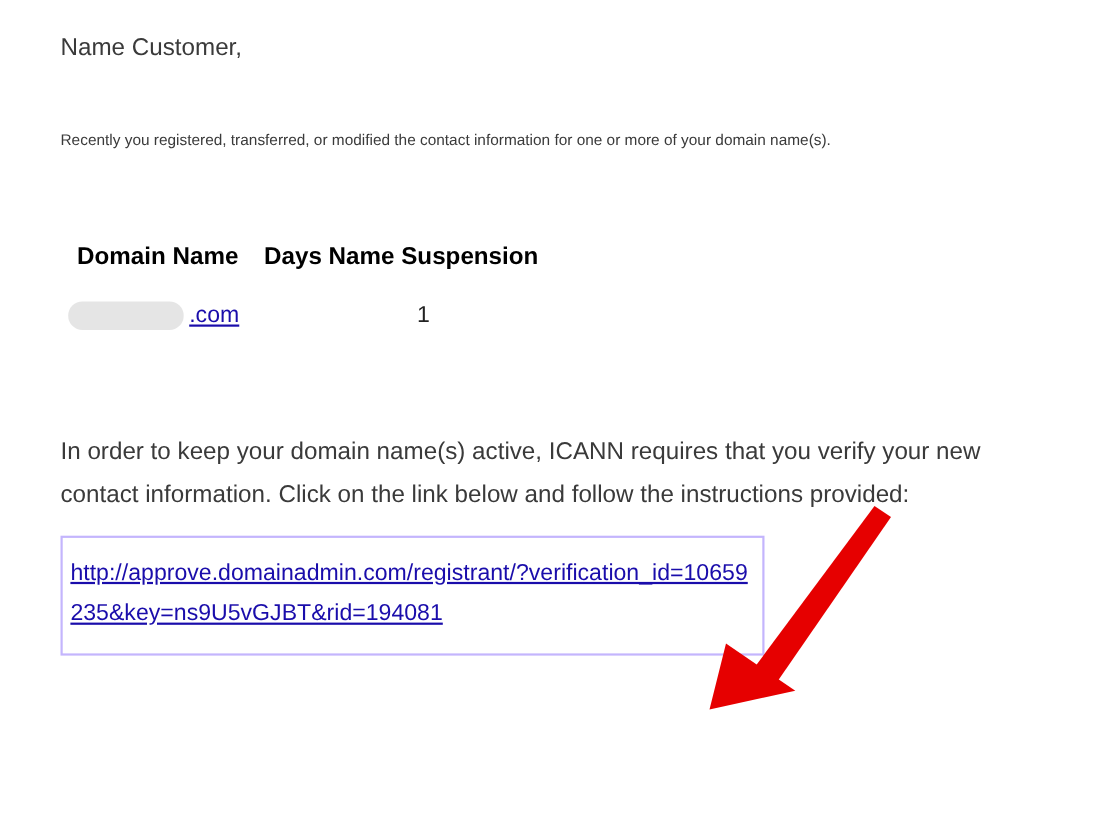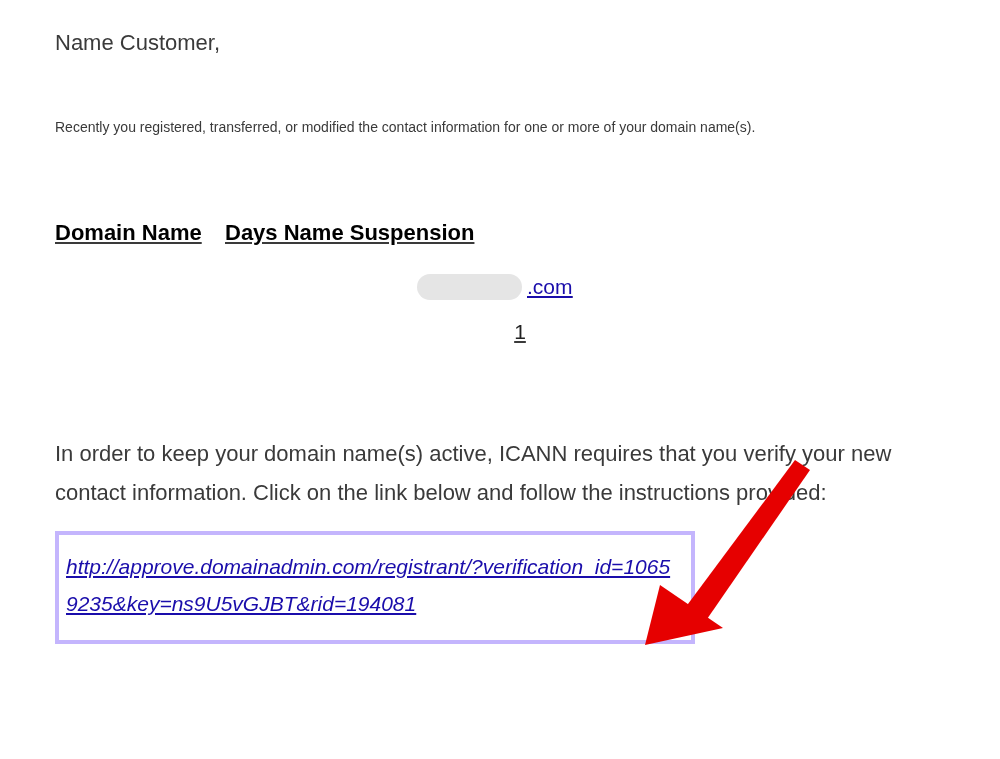--- a/index.html
+++ b/index.html
@@ -19,22 +19,22 @@
     .greeting {
       font-size: 22px;
       margin-bottom: 60px;
     }
     .para1 {
       font-size: 14px;
       line-height: 1.7;
       margin-bottom: 80px;
     }
     .table-wrap {
+      margin-left: 15px;
       margin-bottom: 90px;
-      text-decoration: underline;
     }
     .table-header {
       display: flex;
       gap: 20px;
       margin-bottom: 28px;
     }
     .th {
       font-weight: bold;
       font-size: 22px;
       color: #000;
@@ -42,21 +42,20 @@
     .th-domain {
       width: 150px;
     }
     .th-days {
       width: 250px;
     }
     .table-row {
       display: flex;
       align-items: center;
       gap: 20px;
-      flex-direction: column;
     }
     .domain-cell {
       width: 150px;
       position: relative;
       display: flex;
       align-items: center;
     }
     .redacted {
       display: inline-block;
       width: 105px;
@@ -78,25 +77,24 @@
       font-size: 21px;
       color: #222;
       padding-left: 40px;
     }
     .para2 {
       font-size: 22px;
       line-height: 1.8;
       margin-bottom: 18px;
     }
     .highlight-box {
-      border: 4px solid #c4b5fd;
+      border: 2px solid #c4b5fd;
       padding: 14px 10px 18px 7px;
       display: inline-block;
       width: 640px;
-      font-style: italic;
     }
     .verify-link {
       color: #1a0dab;
       text-decoration: underline;
       font-size: 21px;
       line-height: 1.75;
       word-break: break-all;
     }
     .arrow-svg {
       position: absolute;

